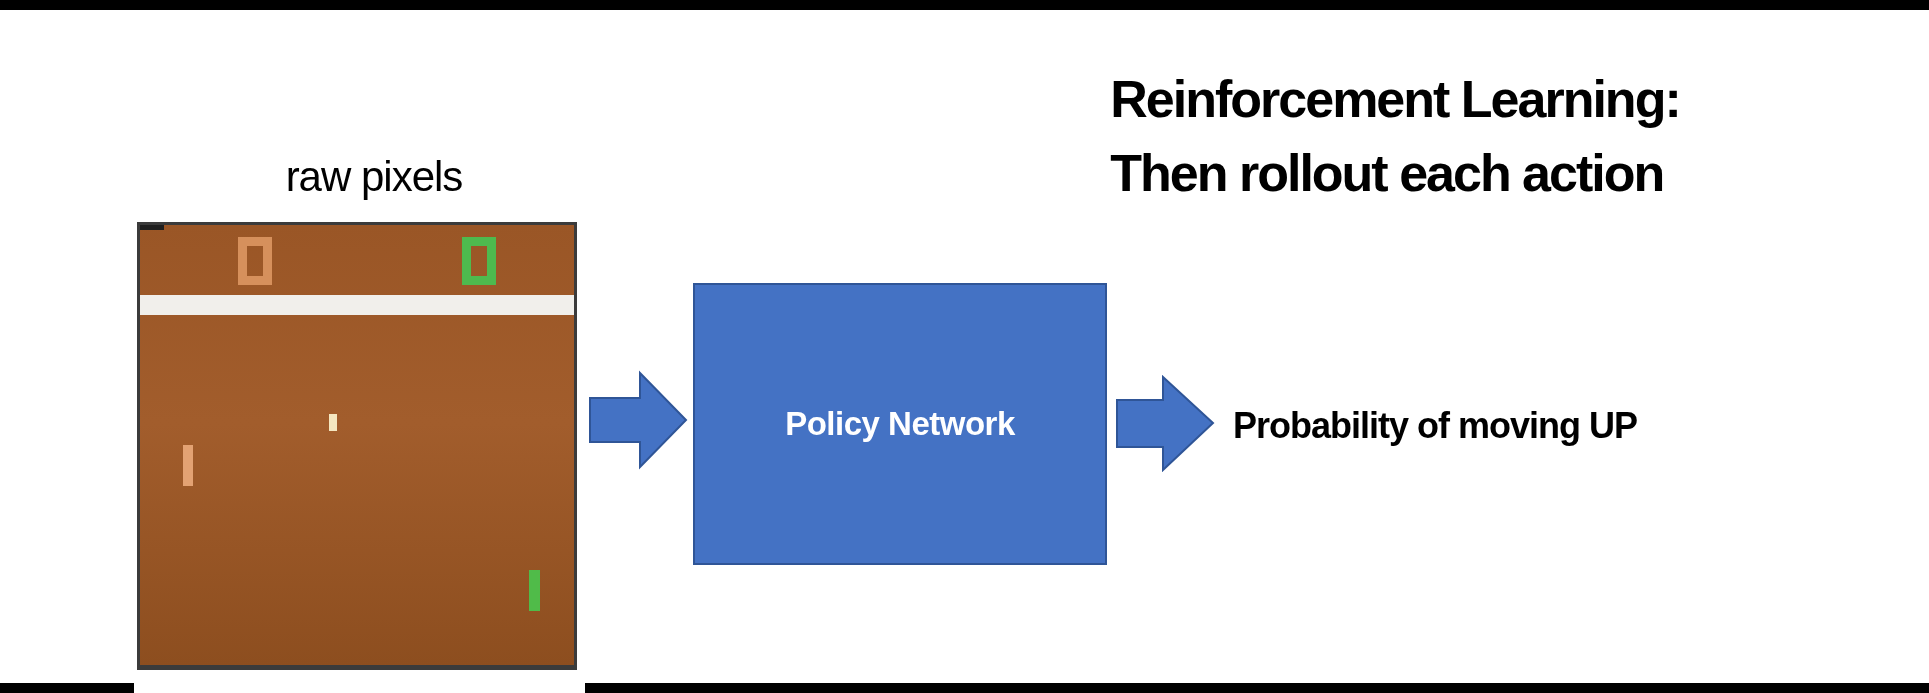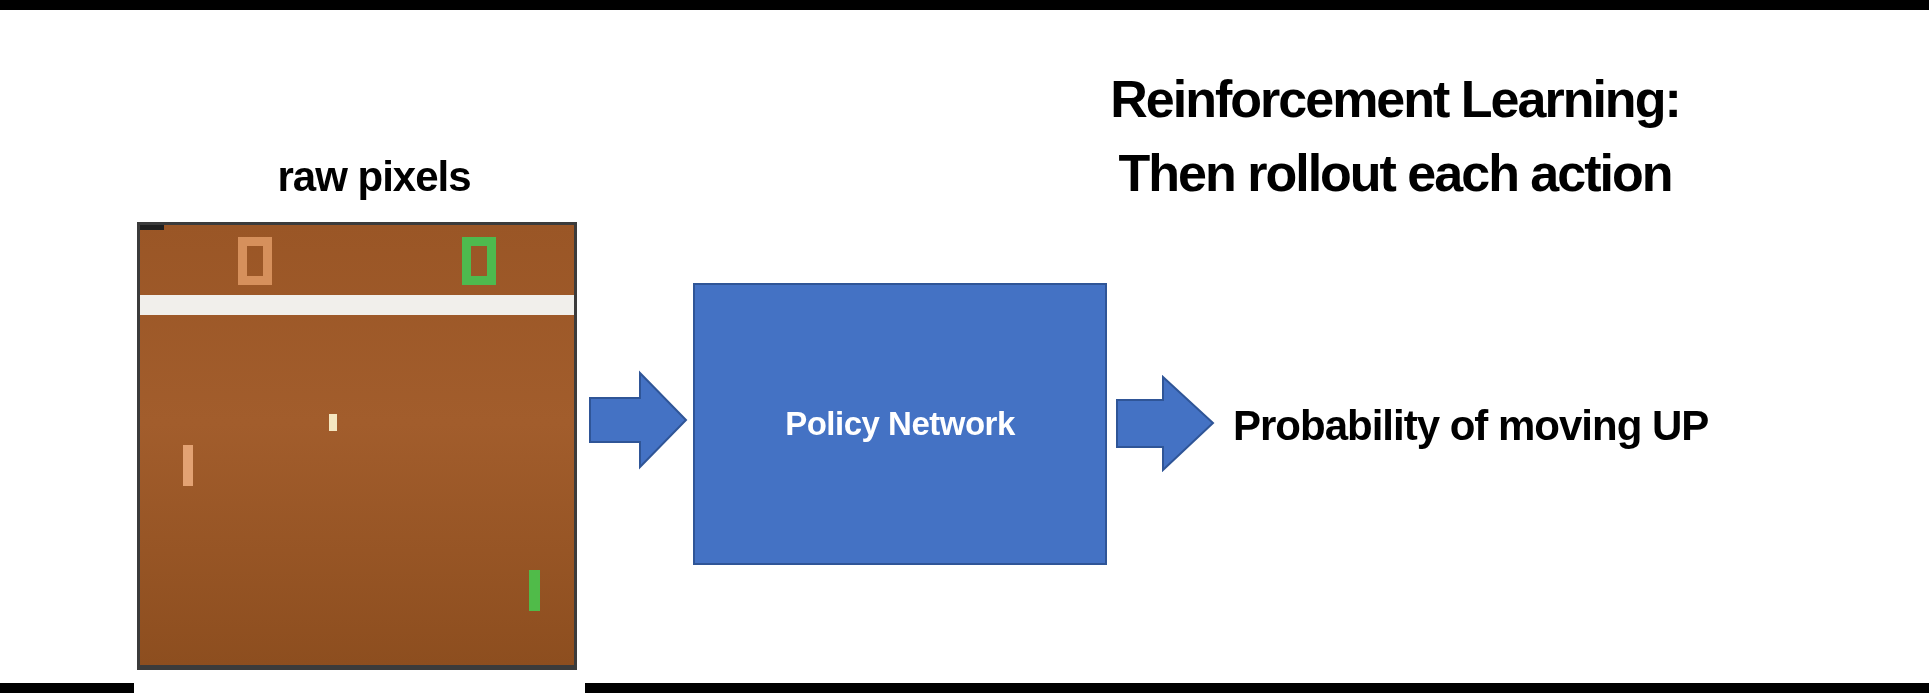--- a/index.html
+++ b/index.html
@@ -6,27 +6,27 @@
   html,body { width:1929px; height:693px; background:#ffffff; overflow:hidden;
               font-family:"Liberation Sans", sans-serif; }
   .abs { position:absolute; }
 
   
   .top-bar { left:0; top:0; width:1929px; height:10px; background:var(--bar_black); }
   .bottom-bar-left  { left:0;   top:683px; width:134px;  height:10px; background:var(--bar_black); }
   .bottom-bar-right { left:585px; top:683px; width:1344px; height:10px; background:var(--bar_black); }
 
   
-  .title { top:62px; left:1395px; transform:translateX(-50%); text-align:center;
+  .title { top:62px; left:1395px; transform:translateX(-50%); text-align:left;
            white-space:nowrap; color:#000; font-size:52px; font-weight:600;
            letter-spacing:-2px; line-height:74px; }
 
   
   .raw-pixels { top:155px; left:374px; transform:translateX(-50%); white-space:nowrap;
-                color:#000; font-size:42px; font-weight:700; letter-spacing:-1px; line-height:44px; }
+                color:#000; font-size:42px; font-weight:400; letter-spacing:-1px; line-height:44px; }
 
   
   .game { left:137px; top:222px; width:440px; height:448px;
           border:3px solid var(--frame_dark); border-bottom-width:5px;
           background:linear-gradient(180deg, var(--field_brown_top) 0%,
                      var(--field_brown_mid) 45%, var(--field_brown_bottom) 100%); }
   .game .notch { left:0; top:0; width:24px; height:5px; background:#1f1f1f; }
   .score { top:12px; width:34px; height:48px; background:transparent; }
   .score-left  { left:98px;  border:9px solid var(--score_orange); }
   .score-right { left:322px; border:9px solid var(--score_green); }
@@ -41,21 +41,21 @@
   .arrow-out { left:1115px; top:375px; }
 
   
   .policy-box { left:693px; top:283px; width:414px; height:282px;
                 background:var(--accent_blue); border:2px solid var(--shape_border);
                 display:flex; align-items:center; justify-content:center; }
   .policy-box .label { color:#ffffff; font-size:33px; font-weight:600;
                        letter-spacing:-0.5px; white-space:nowrap; }
 
   
-  .output-label { left:1233px; top:404px; color:#000; font-size:42px; font-weight:600;
+  .output-label { left:1233px; top:404px; color:#000; font-size:36px; font-weight:600;
                   letter-spacing:-1px; line-height:44px; white-space:nowrap; }
 </style>
 </head>
 <body>
 
 <div class="abs top-bar"></div>
 
 <div class="abs title">
   <div>Reinforcement Learning:</div>
   <div>Then rollout each action</div>

